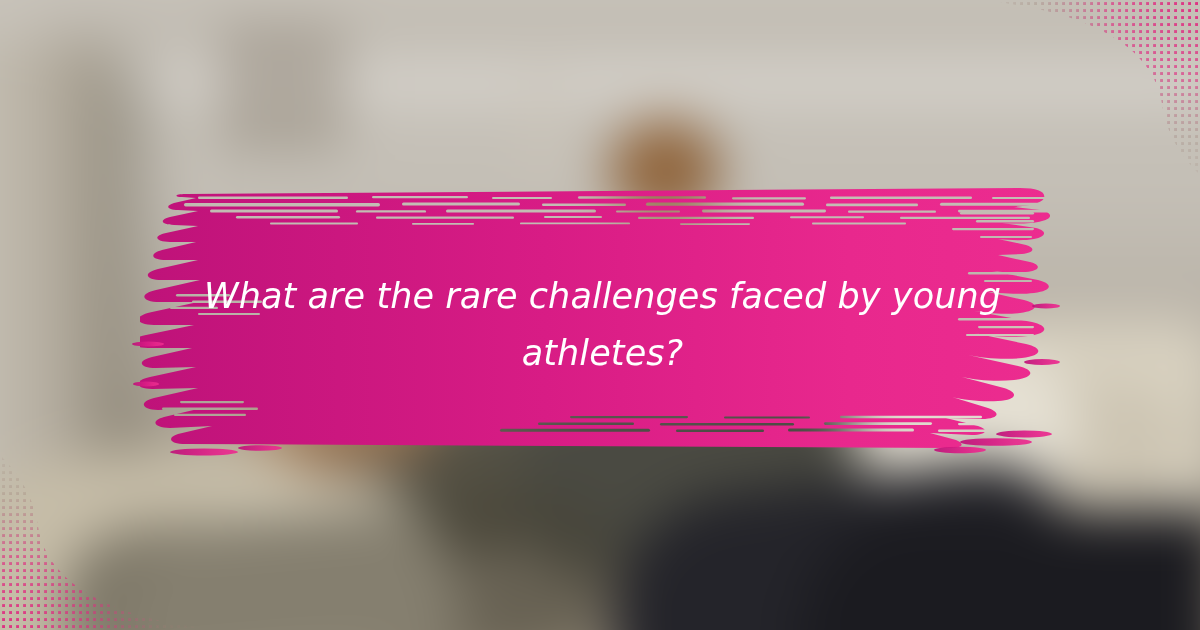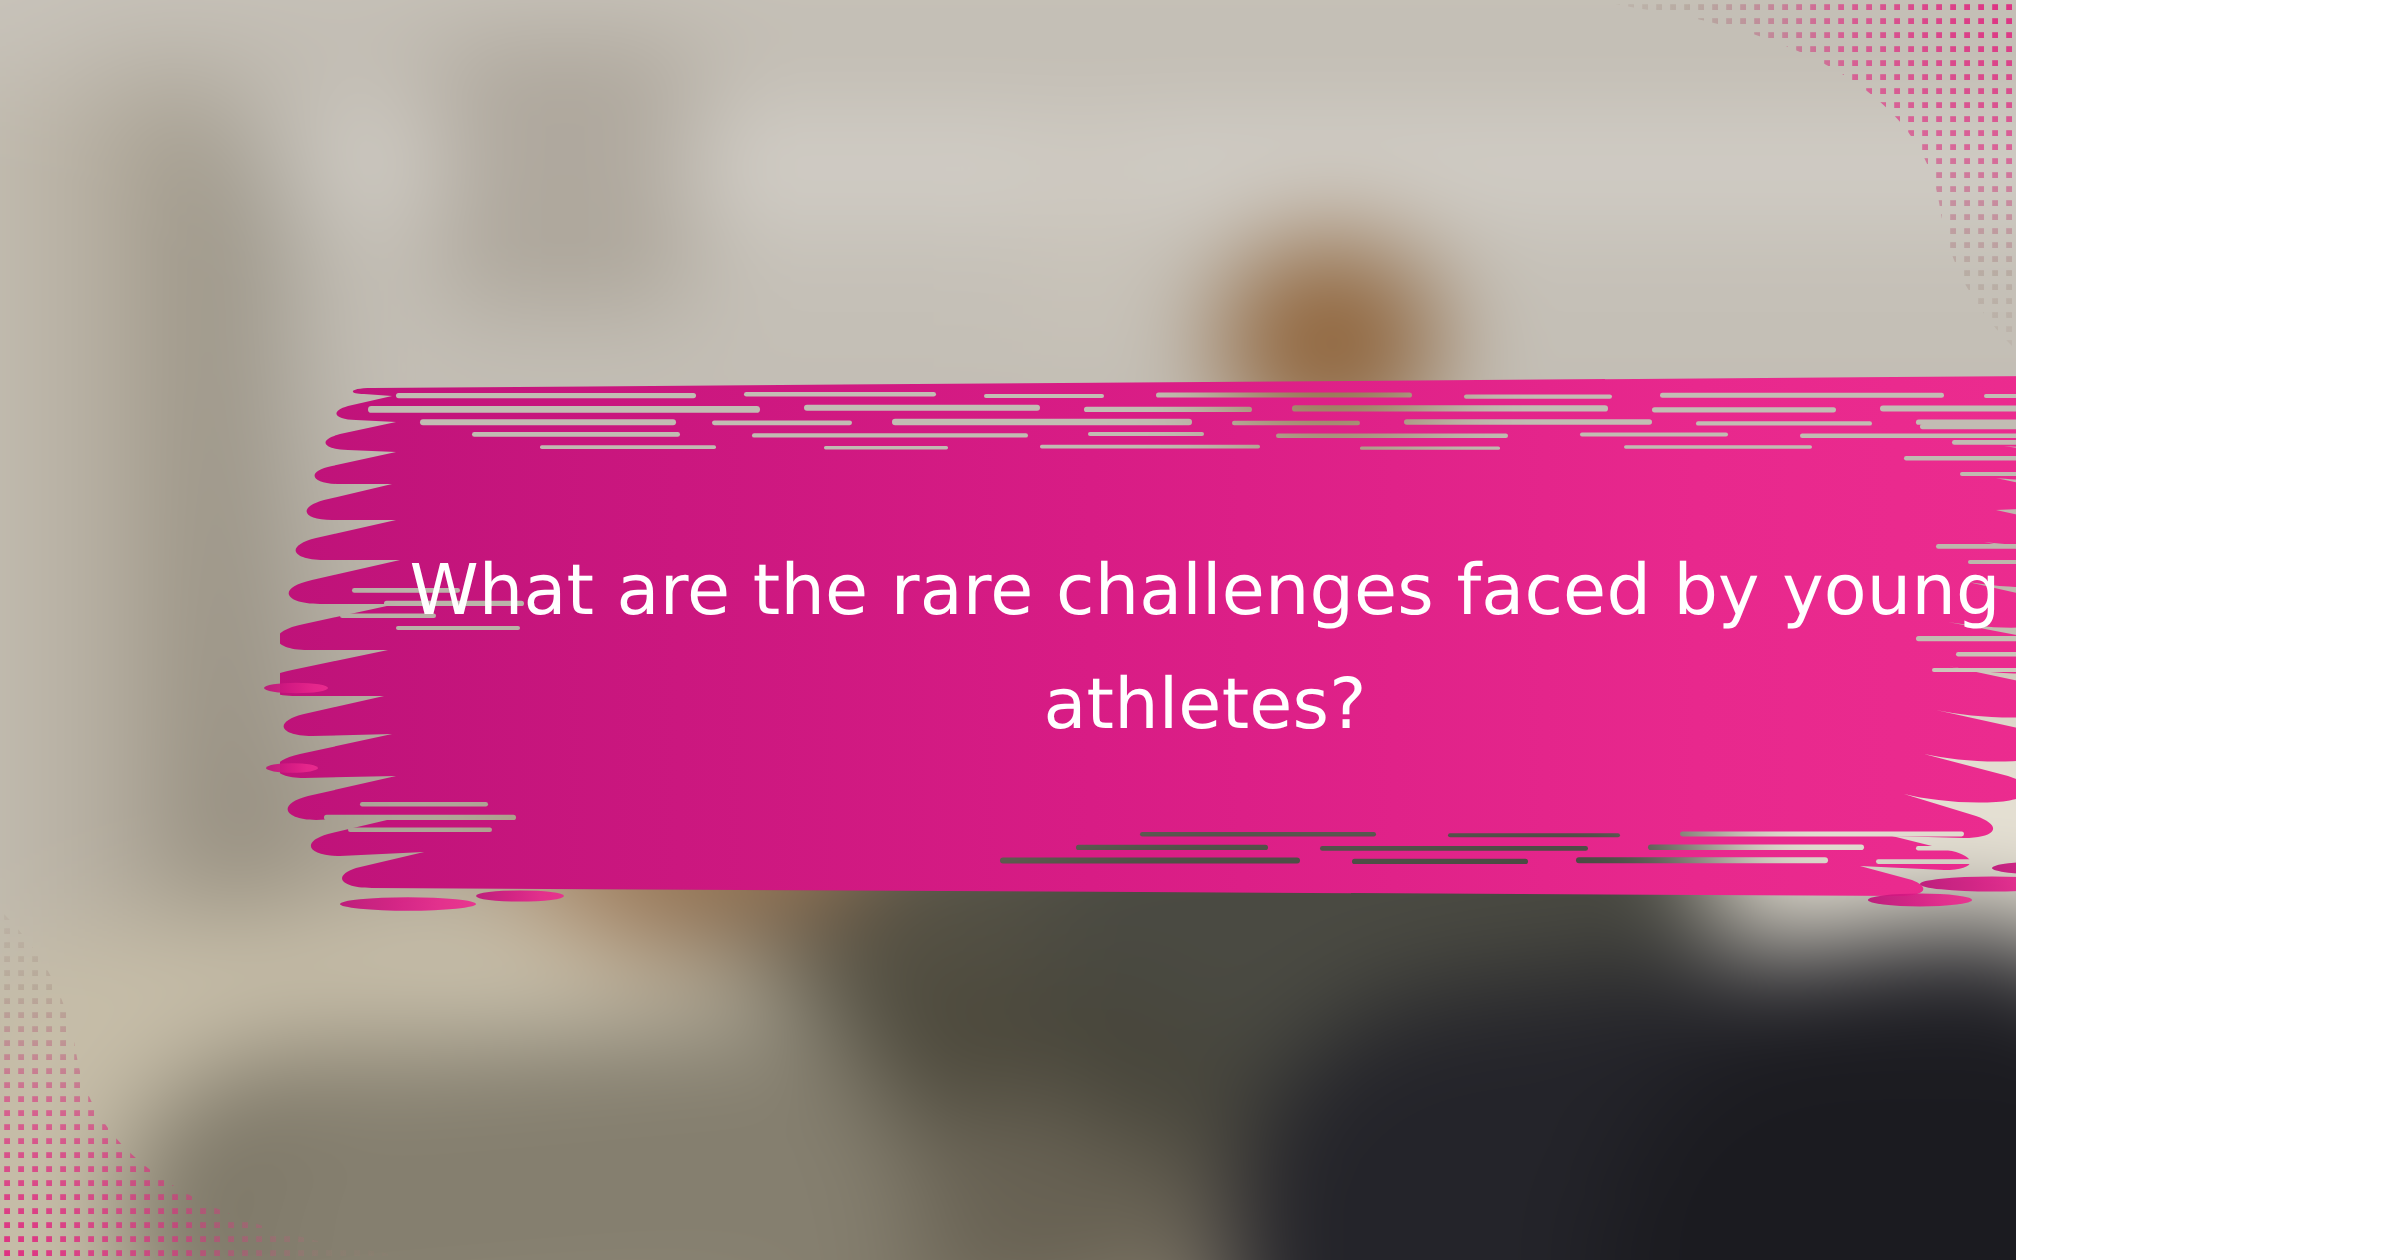--- a/index.html
+++ b/index.html
@@ -8,24 +8,25 @@
   }
   body {
     width: 1200px;
     height: 630px;
     overflow: hidden;
     font-family: "DejaVu Sans", sans-serif;
   }
 
   #stage {
     position: relative;
-    width: 1008px;
+    width: 1200px;
     height: 630px;
     overflow: hidden;
     background: #a16207;
+    font-style: italic;
   }
 
   
   .bg-layer {
     position: absolute;
     inset: -80px;
     filter: blur(26px);
   }
 
   .bg-base {

